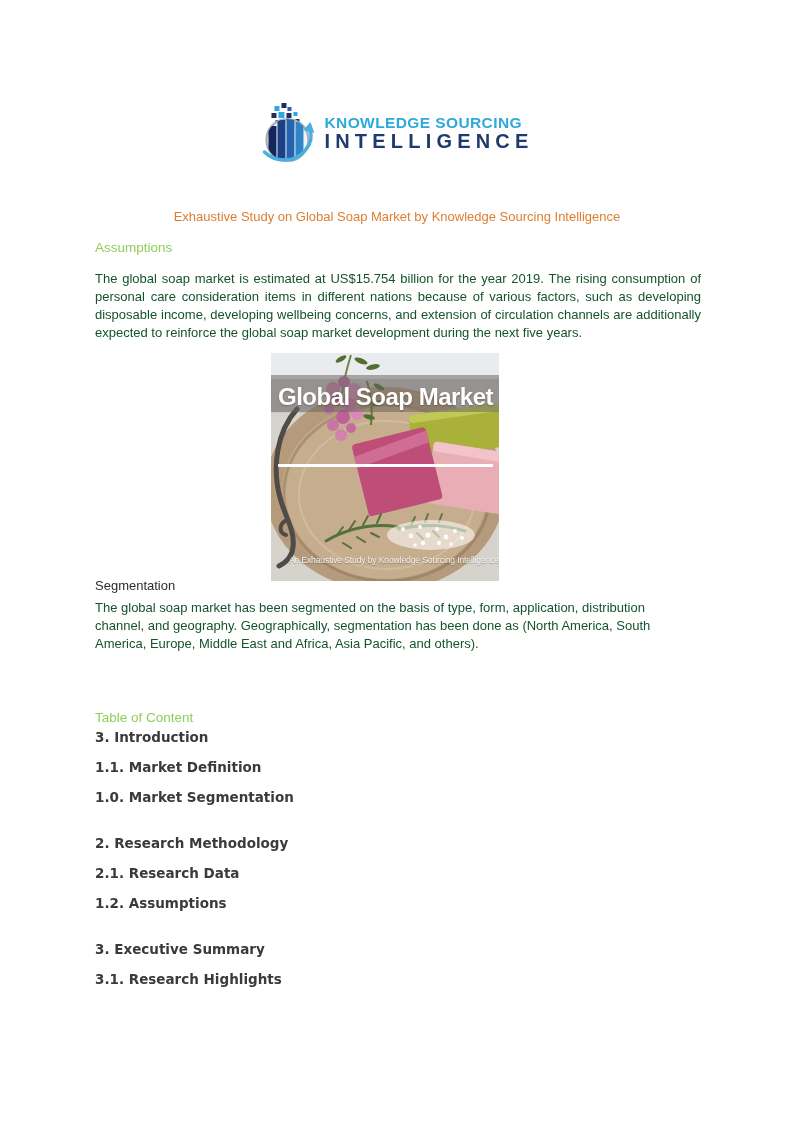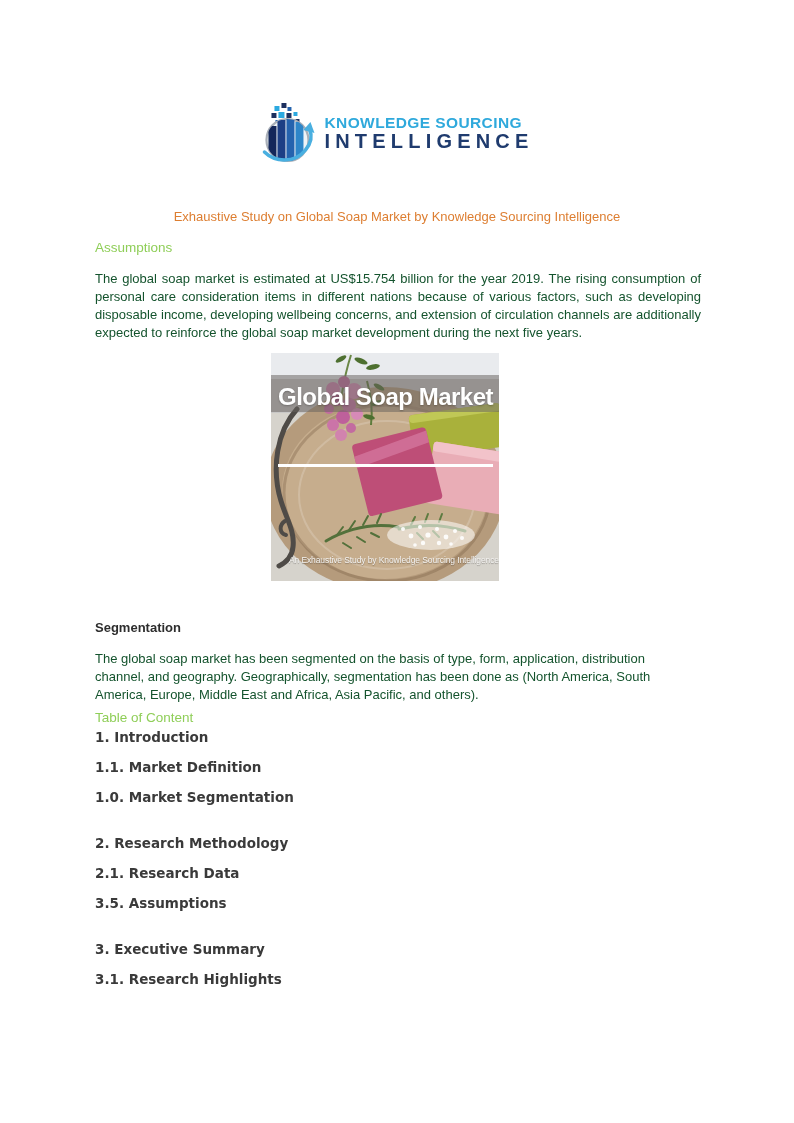--- a/index.html
+++ b/index.html
@@ -16,22 +16,22 @@
   .logo-line2 { color:#1F3B6E; font-size:20px; font-weight:600; letter-spacing:5.2px; line-height:19px; }
 
   
   .doc-title { position:absolute; top:209px; left:0; right:0; text-align:center;
                color:#DD7E31; font-size:13px; font-weight:400; }
   .green-heading { position:absolute; left:95px; color:#8FCE58; font-size:13.5px; font-weight:400; }
   .intro-heading { top:240px; }
   .toc-heading { top:710px; }
   .body-para { position:absolute; left:95px; color:#14532d; font-size:13px; line-height:18px; }
   .intro-para { top:270px; width:606px; text-align:justify; }
-  .seg-heading { position:absolute; top:620px; left:95px; color:#2D2D2D; font-size:13px; font-weight:700; }
-  .seg-para { top:650px; width:598px; }
+  .seg-heading { position:absolute; top:578px; left:95px; color:#2D2D2D; font-size:13px; font-weight:400; }
+  .seg-para { top:599px; width:598px; }
 
   
   .figure { position:absolute; top:353px; left:271px; width:228px; height:228px; overflow:hidden; }
   .figure svg { position:absolute; top:0; left:0; }
   .img-band { position:absolute; top:22px; left:0; right:0; height:37px; background:rgba(104,98,93,0.52); }
   .img-title { position:absolute; top:30px; left:7px; right:2px; color:#fff;
                font-family:"Liberation Sans", sans-serif; font-weight:700; font-size:24px;
                letter-spacing:-0.5px; text-shadow:0 1px 2px rgba(0,0,0,0.25); white-space:nowrap; }
   .img-line { position:absolute; top:111px; left:7px; right:6px; height:3px; background:#ffffff; }
   .img-caption { position:absolute; top:202px; left:0; right:0; text-align:right; color:#f4f3f1;
@@ -178,23 +178,23 @@
     <div class="img-title">Global Soap Market</div>
     <div class="img-line"></div>
     <div class="img-caption">An Exhaustive Study by Knowledge Sourcing Intelligence</div>
   </div>
 
   <div class="seg-heading">Segmentation</div>
   <p class="body-para seg-para">The global soap market has been segmented on the basis of type, form, application, distribution channel, and geography. Geographically, segmentation has been done as (North America, South America, Europe, Middle East and Africa, Asia Pacific, and others).</p>
 
   <div class="green-heading toc-heading">Table of Content</div>
   <div class="toc">
-    <div class="toc-item">1. Introduction</div>
+    <div class="toc-item">3. Introduction</div>
     <div class="toc-item">1.1. Market Definition</div>
     <div class="toc-item">1.0. Market Segmentation</div>
     <div class="toc-item group-gap">2. Research Methodology</div>
     <div class="toc-item">2.1. Research Data</div>
-    <div class="toc-item">3.5. Assumptions</div>
+    <div class="toc-item">1.2. Assumptions</div>
     <div class="toc-item group-gap">3. Executive Summary</div>
     <div class="toc-item">3.1. Research Highlights</div>
   </div>
 
 </div>
 
 </body></html>

